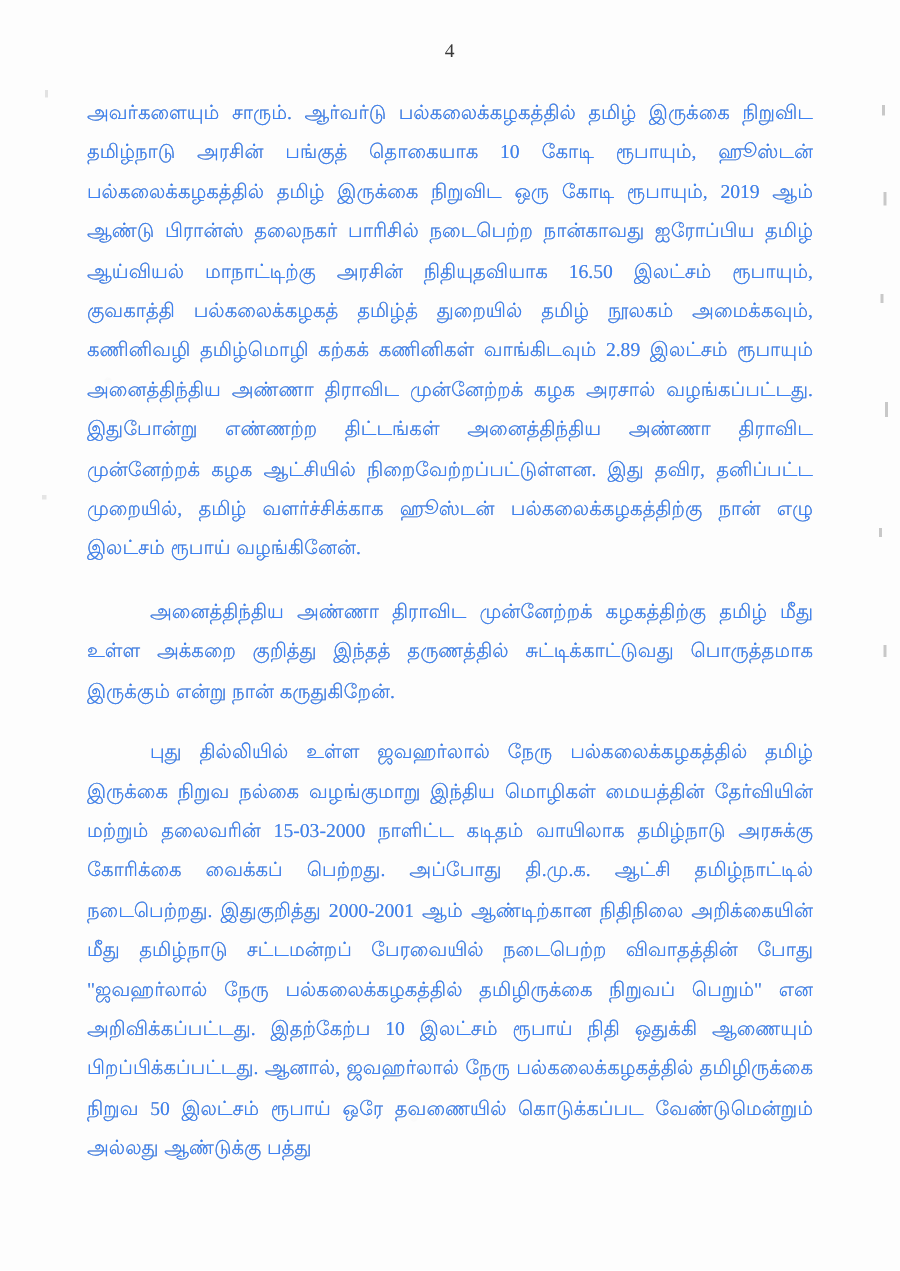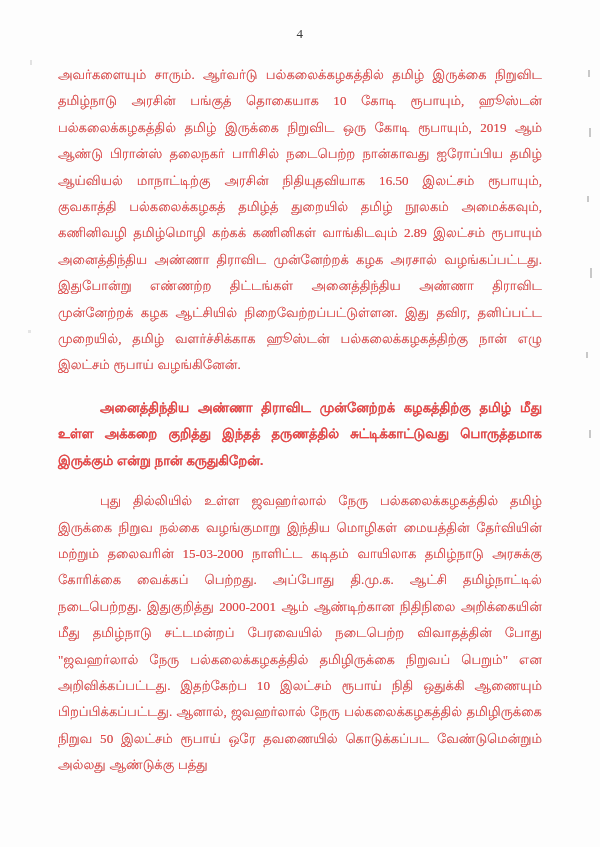--- a/index.html
+++ b/index.html
@@ -43,31 +43,30 @@
     top: 62px;
     width: 484px;
   }
   p.para {
     margin: 0 0 16px 0;
     text-align: justify;
     text-align-last: left;
     text-justify: inter-word;
     font-size: 13.1px;
     line-height: 26.4px;
-    color: #ef4444;
+    color: #3b82f6;
     word-spacing: 0.5px;
     
     text-shadow: 0 0 0.35px rgba(0,0,0,0.35);
   }
   p.para.indent {
     text-indent: 42px;
   }
   p.para.tight {
     margin-bottom: 14px;
-    font-weight: bold;
   }
   
   .speckle {
     position: absolute;
     background: rgba(80,80,80,0.30);
     pointer-events: none;
   }
   .sp1 { right: 10px; top: 70px;  width: 2px; height: 7px; }
   .sp2 { right: 9px;  top: 128px; width: 2px; height: 9px; }
   .sp3 { right: 11px; top: 196px; width: 2px; height: 6px; }

